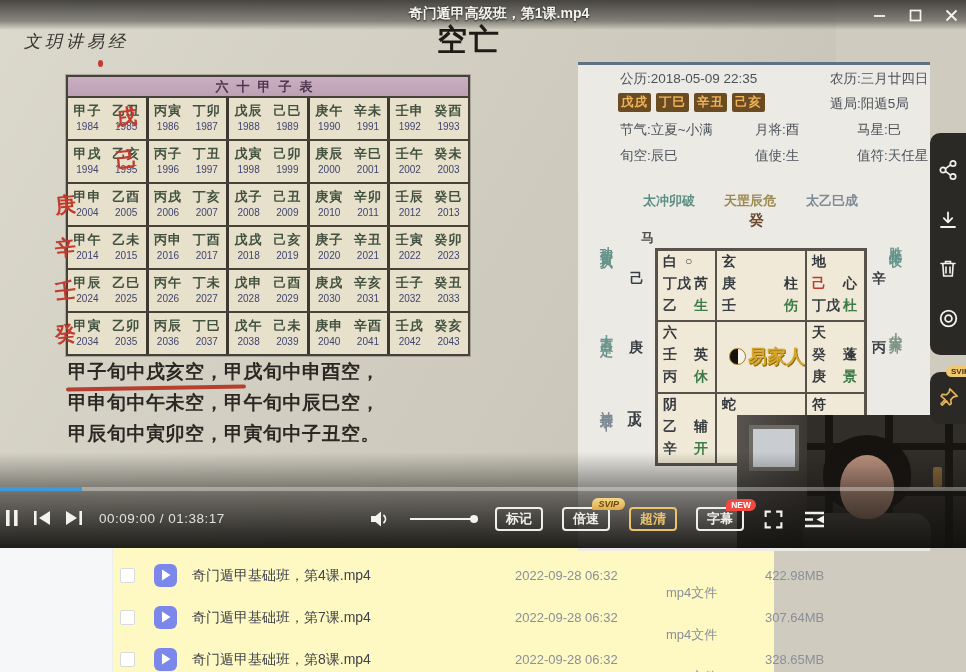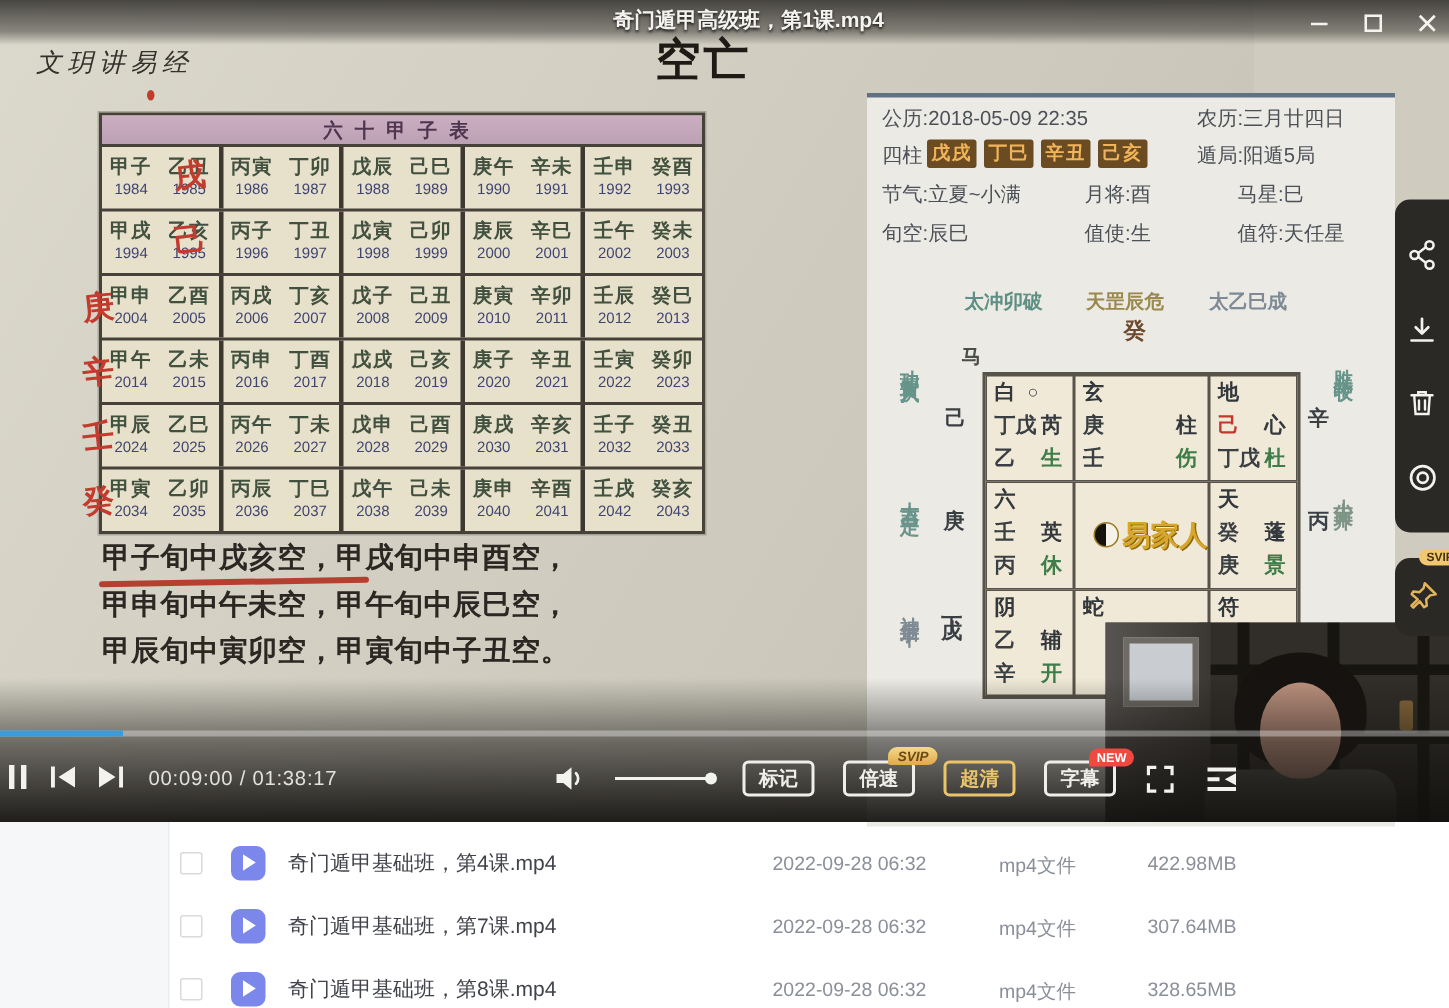--- a/index.html
+++ b/index.html
@@ -29,21 +29,21 @@
   .j-mark{position:absolute;font-family:"DejaVu Serif",serif;font-size:21px;font-weight:bold;
     color:#C23B2E;transform:rotate(-6deg);z-index:3;}
   .j-mark.inner{left:48px;top:5px;}
   .j-mark.edge{left:-13px;top:7px;}
   
   .kong{position:absolute;left:68px;top:359px;z-index:2;}
   .kong div{height:31px;font-size:19px;font-weight:bold;color:#2B2722;letter-spacing:.5px;white-space:nowrap;}
   .kong-underline{position:absolute;left:66px;top:386px;width:180px;height:4px;background:#B5402F;
     border-radius:3px;transform:rotate(-1deg);z-index:2;}
   
-  .p-txt{position:absolute;font-size:13.5px;color:#4B5157;white-space:nowrap;z-index:2;}
+  .p-txt{position:absolute;font-size:13.5px;color:#4B5157;white-space:nowrap;z-index:2;margin-left:32px;}
   .pillars{position:absolute;left:618px;top:93px;display:flex;gap:5px;z-index:2;}
   .pillar{background:#6B4C22;color:#F0B45A;font-size:12.5px;font-weight:bold;
     padding:1px 3px;border-radius:2px;letter-spacing:1px;}
   
   .q-lbl{position:absolute;font-size:13px;font-weight:bold;white-space:nowrap;z-index:2;}
   .v-text{position:absolute;writing-mode:vertical-rl;font-size:13px;font-weight:bold;letter-spacing:3px;z-index:2;}
   .q-stem{position:absolute;font-size:14px;font-weight:bold;color:#3A3F44;z-index:2;}
   .q-stem.vert{writing-mode:vertical-rl;letter-spacing:2px;}
   .q-grid{position:absolute;left:655px;top:248px;width:208px;height:214px;display:grid;
     grid-template-columns:repeat(3,1fr);grid-template-rows:repeat(3,1fr);
@@ -97,29 +97,29 @@
   .badge-pin{position:absolute;top:-6px;left:16px;background:#EFC871;color:#4A3208;font-size:8px;
     font-weight:bold;padding:1px 5px;border-radius:6px;white-space:nowrap;}
   
   .titlebar{position:absolute;left:0;top:0;width:966px;height:30px;z-index:10;
     background:linear-gradient(180deg,rgba(36,34,31,.8) 0%,rgba(36,34,31,.45) 70%,rgba(36,34,31,0) 100%);}
   .tb-title{position:absolute;left:0;right:0;top:5px;text-align:center;font-size:14px;font-weight:bold;
     color:#F4F3F0;text-shadow:0 1px 2px rgba(0,0,0,.8);padding-left:32px;}
   .tb-btns{position:absolute;right:8px;top:0;height:30px;display:flex;align-items:center;gap:23px;}
   .tb-btns svg{display:block;cursor:pointer;}
   
-  .file-list{position:absolute;left:0;top:548px;width:966px;height:124px;background:#ffffff;}
+  .file-list{position:absolute;left:0;top:548px;width:774px;height:124px;background:#fef9c3;}
   .fl-strip{position:absolute;left:0;top:0;width:112px;height:124px;background:#F6F7F9;border-right:1px solid #ECEDEF;}
   .file-row{position:absolute;left:0;width:966px;height:36px;cursor:pointer;}
   .f-check{position:absolute;left:120px;top:10px;width:13px;height:13px;border:1.5px solid #D8DADE;border-radius:2px;background:#fff;}
   .f-icon{position:absolute;left:154px;top:6px;width:23px;height:23px;border-radius:6px;background:#7B87EA;}
   .f-icon svg{display:block;margin:5px 0 0 7px;}
   .f-name{position:absolute;left:192px;top:9px;font-size:14px;color:#40434A;white-space:nowrap;}
   .f-meta{position:absolute;top:10px;font-size:13px;color:#8A8F99;white-space:nowrap;}
-  .f-date{left:515px;}.f-type{left:666px;}.f-size{left:765px;}
+  .f-date{left:515px;}.f-type{left:666px;margin-top:16px;}.f-size{left:765px;}
 </style>
 </head>
 <body>
 
 <div class="stage">
 
   <div class="video-area">
     <div class="right-panel"></div>
 
     <span class="watermark">文玥讲易经</span>

